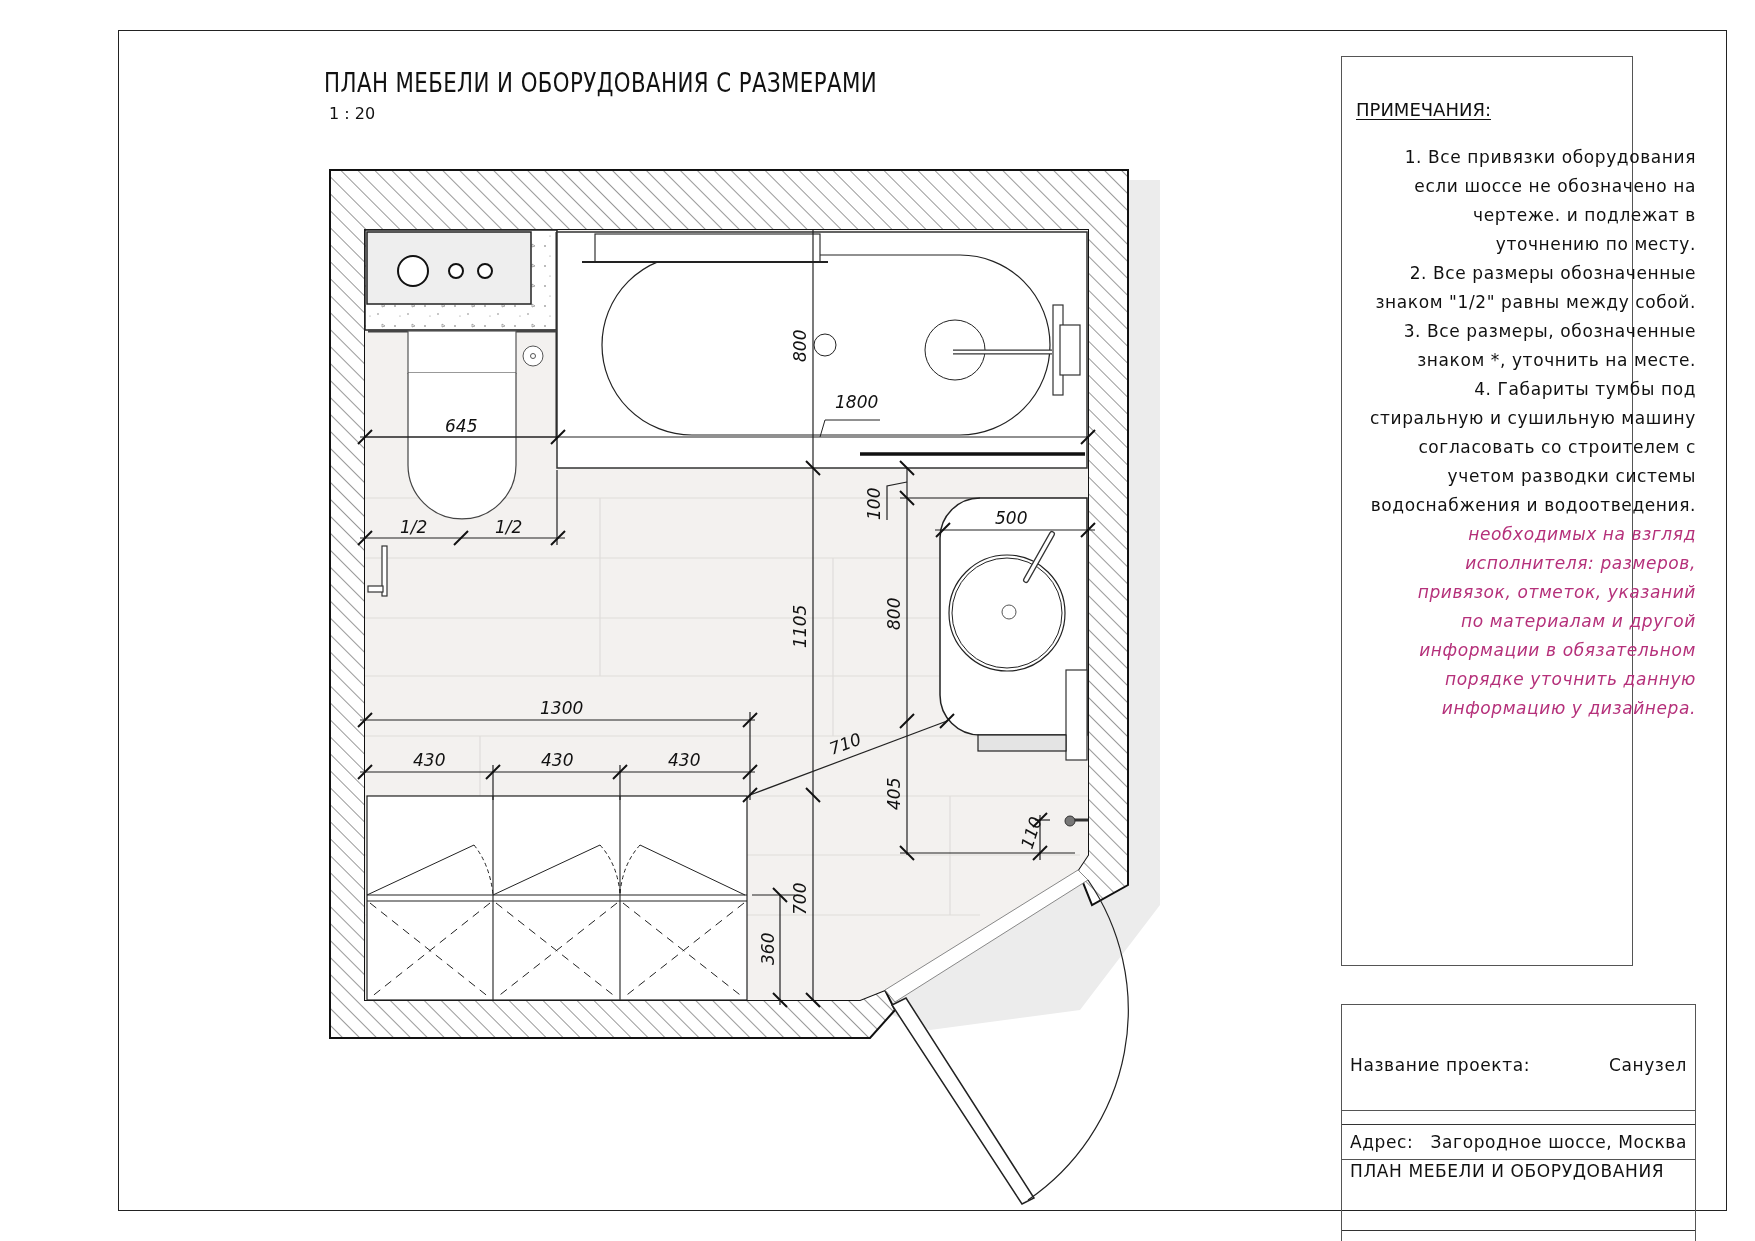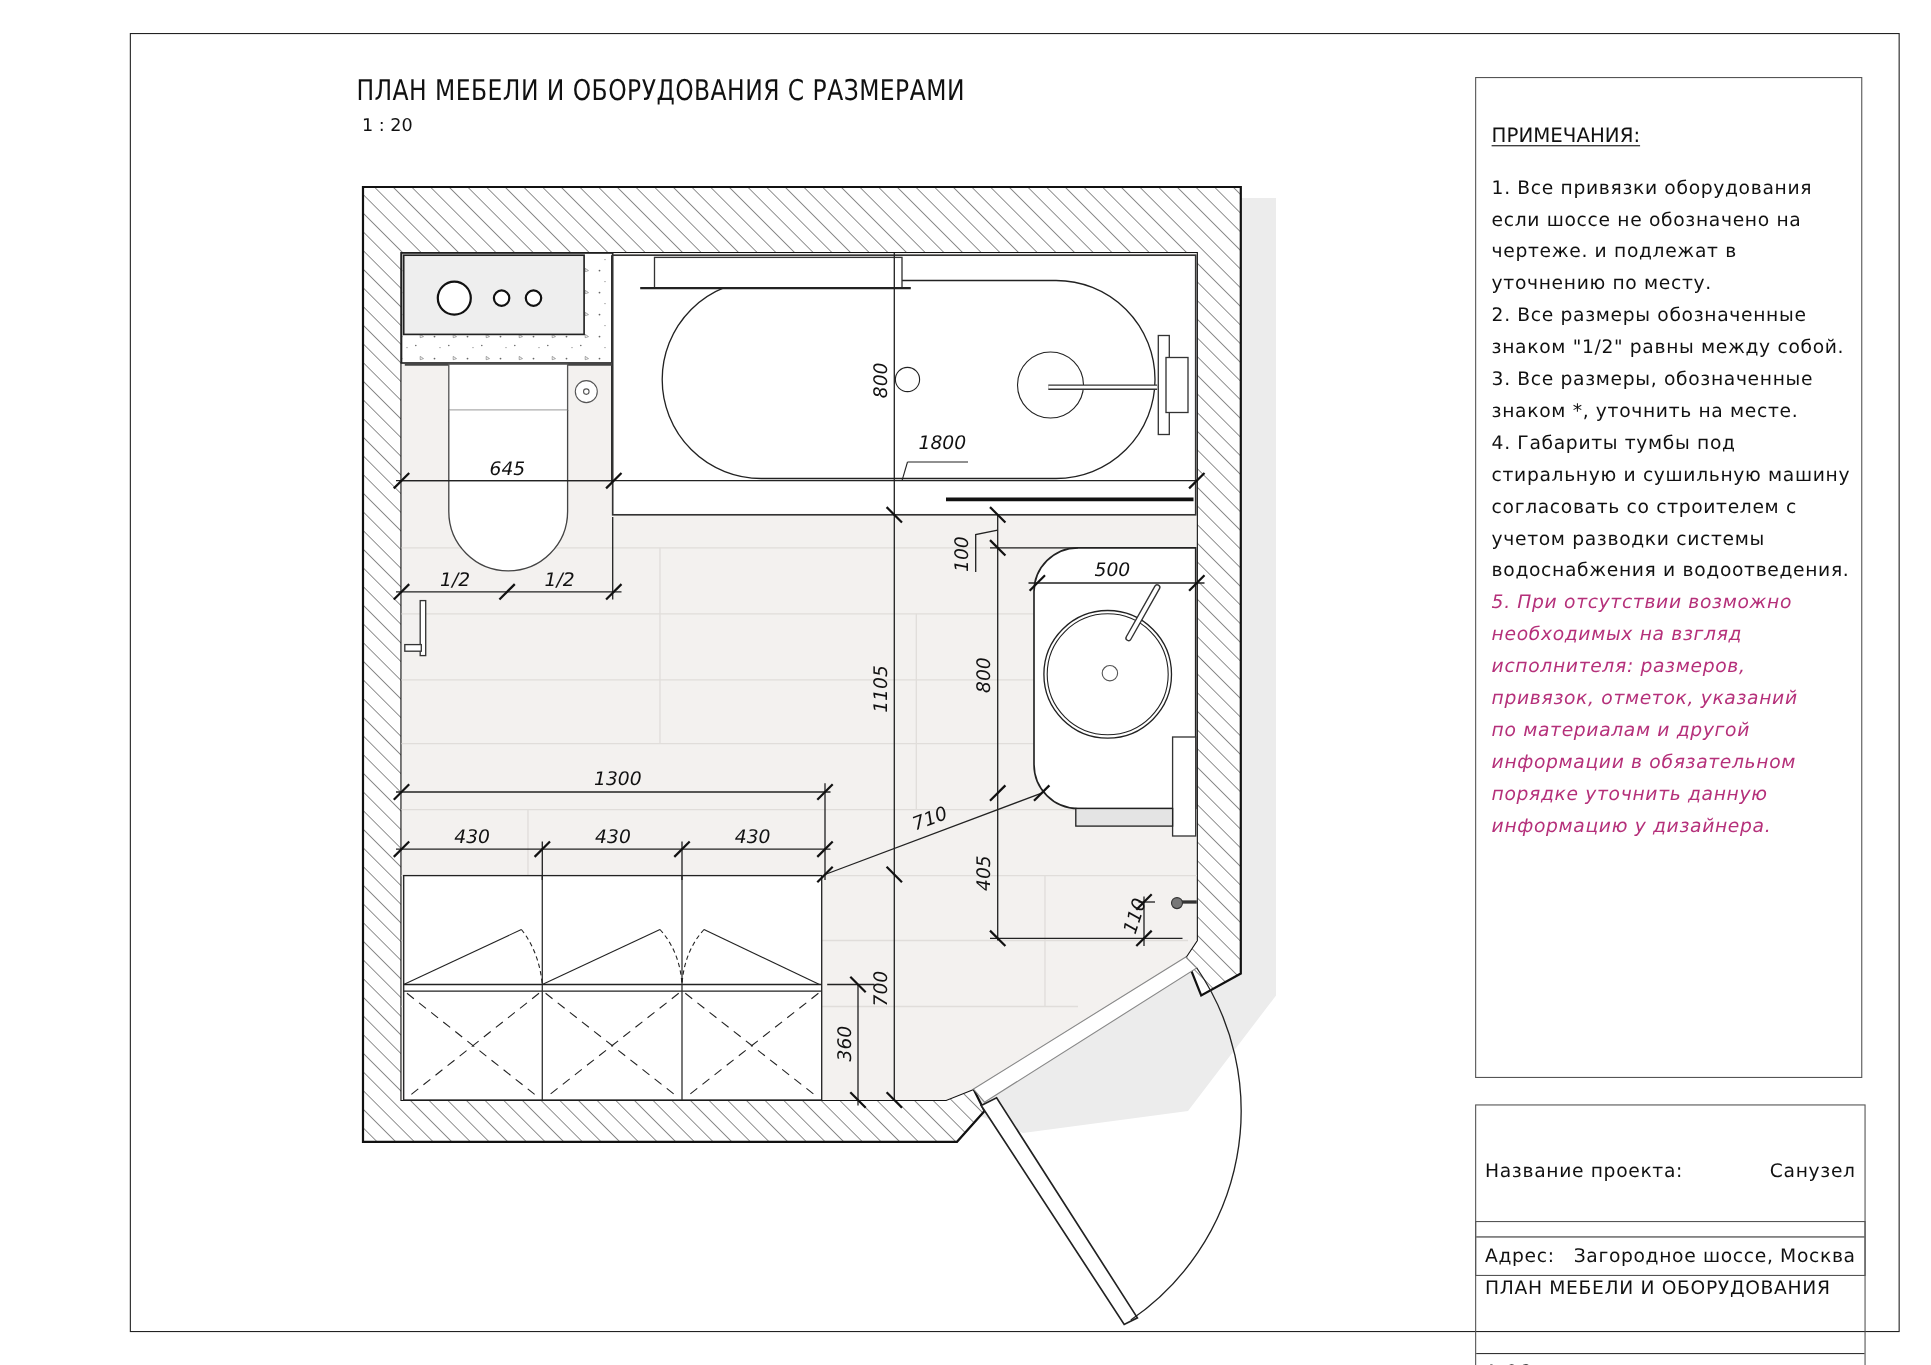--- a/index.html
+++ b/index.html
@@ -5,27 +5,27 @@
   html, body { margin: 0; padding: 0; background: #ffffff; }
   body { width: 1755px; height: 1241px; position: relative; overflow: hidden;
          font-family: "DejaVu Sans", sans-serif; color: #111; }
   .sheet { position: absolute; left: 118px; top: 30px; width: 1609px; height: 1181px;
            border: 1.5px solid #222; box-sizing: border-box; }
   .title { position: absolute; left: 324px; top: 68px; font-size: 26px; letter-spacing: 0.5px;
            font-family: "DejaVu Sans", sans-serif; transform: scaleX(0.82); transform-origin: left top;
            white-space: nowrap; }
   .scale { position: absolute; left: 329px; top: 104px; font-size: 16px;
            font-family: "DejaVu Sans", sans-serif; }
-  .notes { position: absolute; left: 1341px; top: 70px; width: 352px; height: 910px;
+  .notes { position: absolute; left: 1341px; top: 56px; width: 292px; height: 910px;
            border: 1.5px solid #555; box-sizing: border-box; }
   .notes-head { position: absolute; left: 14px; top: 42px; font-size: 18px; text-decoration: underline;
                 text-underline-offset: 3px; }
   .notes-body { position: absolute; left: 14px; top: 86px; width: 340px; font-size: 17px;
                 line-height: 29px; letter-spacing: 0.6px; }
-  .note-line { white-space: nowrap; display: block; }
+  .note-line { white-space: nowrap; display: block; text-align: right; }
   .note-accent { color: #b5307a; font-style: italic; }
   .tb { position: absolute; left: 1341px; width: 355px; border: 1.5px solid #555; box-sizing: border-box; }
   .tb-row { height: 35px; box-sizing: border-box; display: flex; align-items: center;
             justify-content: space-between; padding: 0 8px; font-size: 17px; letter-spacing: 0.6px; margin-top: 42px; }
   .tb-row + .tb-row { border-top: 1.5px solid #333; }
   .tb1 { top: 1004px; }
   .tb2 { top: 1110px; text-align: right; }
   svg.plan { position: absolute; left: 0; top: 0; }
   .dim { font-family: "DejaVu Sans", sans-serif; font-style: italic; font-size: 17px; fill: #111; }
 </style>
@@ -263,21 +263,20 @@
     <span class="note-line">уточнению по месту.</span>
     <span class="note-line">2. Все размеры обозначенные</span>
     <span class="note-line">знаком "1/2" равны между собой.</span>
     <span class="note-line">3. Все размеры, обозначенные</span>
     <span class="note-line">знаком *, уточнить на месте.</span>
     <span class="note-line">4. Габариты тумбы под</span>
     <span class="note-line">стиральную и сушильную машину</span>
     <span class="note-line">согласовать со строителем с</span>
     <span class="note-line">учетом разводки системы</span>
     <span class="note-line">водоснабжения и водоотведения.</span>
-    <span class="note-line note-accent">5. При отсутствии возможно</span>
     <span class="note-line note-accent">необходимых на взгляд</span>
     <span class="note-line note-accent">исполнителя: размеров,</span>
     <span class="note-line note-accent">привязок,   отметок, указаний</span>
     <span class="note-line note-accent">по      материалам и другой</span>
     <span class="note-line note-accent">информации в обязательном</span>
     <span class="note-line note-accent">порядке уточнить данную</span>
     <span class="note-line note-accent">информацию у дизайнера.</span>
   </div>
 </div>
 

